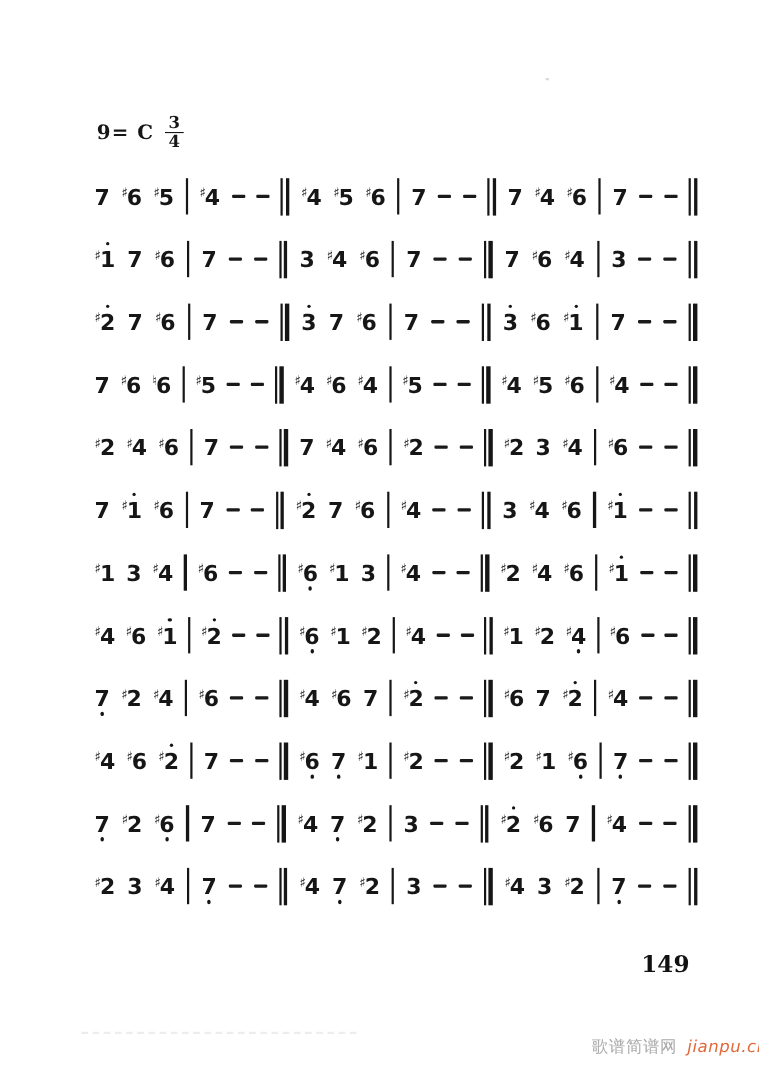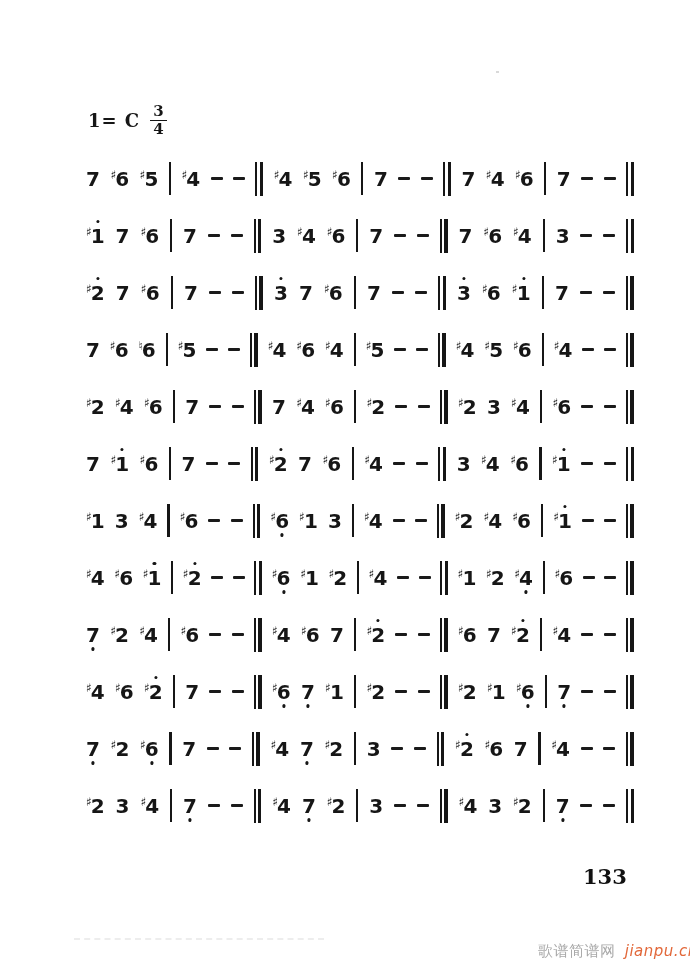--- a/index.html
+++ b/index.html
@@ -65,21 +65,21 @@
     border-top:2px dashed #ededed;
   }
   .artifact-speck{
     position:absolute;left:496px;top:71px;width:3px;height:2px;background:#d9d9d9;
   }
 </style>
 </head>
 <body>
 
 <div class="header">
-  <span class="keysig">1= C</span>
+  <span class="keysig">9= C</span>
   <span class="frac">
     <span class="frac-n">3</span>
     <span class="frac-d">4</span>
   </span>
 </div>
 
 <div class="score">
     <div class="score-line">
       <span class="note">
         <span class="num">7</span>
@@ -883,21 +883,21 @@
       </span>
       <span class="dash"></span>
       <span class="dash"></span>
       <span class="dbar">
         <span class="b1"></span>
         <span class="b2"></span>
       </span>
     </div>
   </div>
 
-<div class="page-number">133</div>
+<div class="page-number">149</div>
 
 <div class="watermark">
   <span class="wm-name" style="color: rgb(169, 169, 169); text-align: right;">歌谱简谱网</span>
   <span class="wm-url" style="color: rgb(226, 104, 58);">jianpu.cn</span>
 </div>
 
 <div class="artifact-line"></div>
 <div class="artifact-speck"></div>
 
 </body></html>

